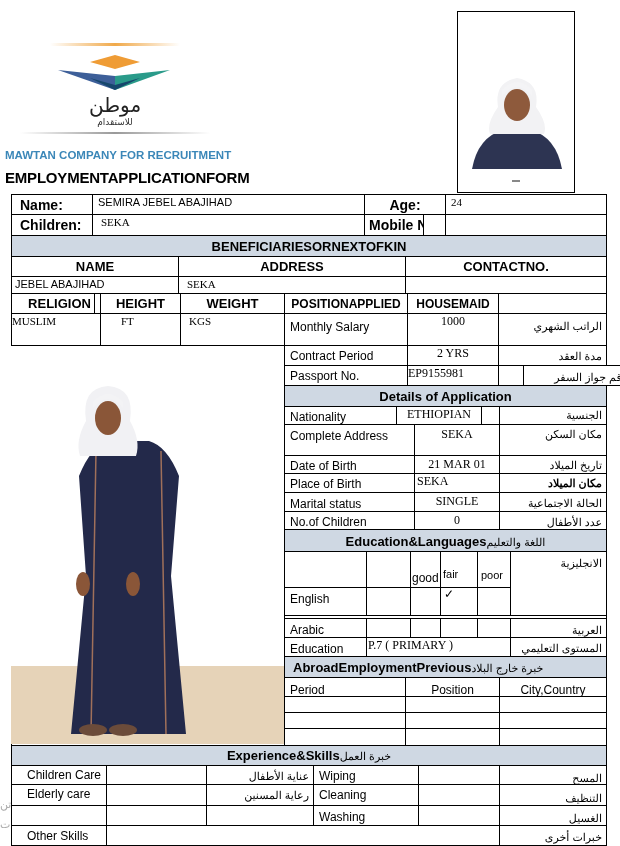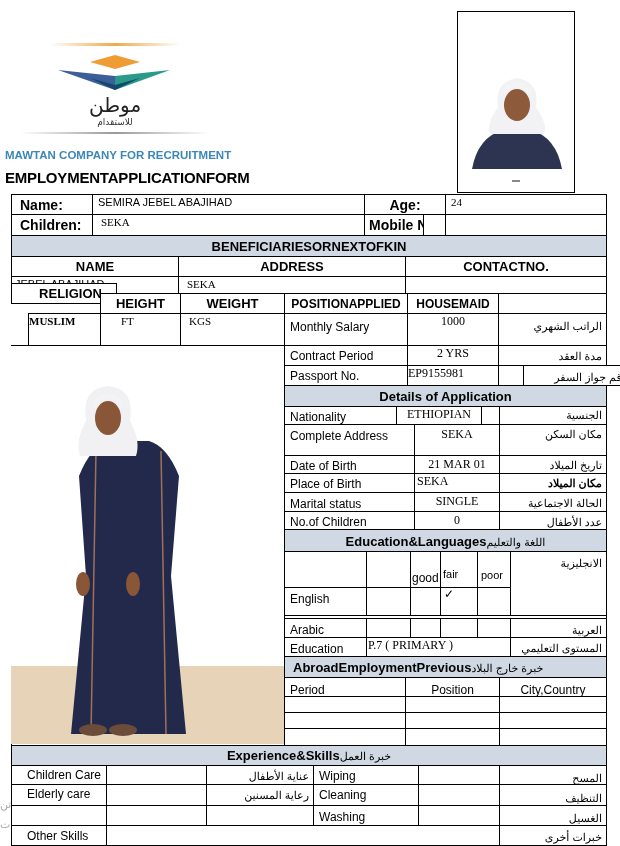--- a/index.html
+++ b/index.html
@@ -97,28 +97,28 @@
 <div class="cell" style="left:11px;top:276px;width:168px;height:18px;">
     <div class="vals" style="padding-left:3px">JEBEL ABAJIHAD</div>
   </div>
 <div class="cell" style="left:178px;top:276px;width:228px;height:18px;">
     <div class="val" style="padding-left:8px">SEKA</div>
   </div>
 <div class="cell" style="left:405px;top:276px;width:202px;height:18px;">
     <div class="val"></div>
   </div>
 
-<div class="cell th" style="left:11px;top:283px;width:106px;height:21px;line-height:20px;padding-left:13px;">RELIGION</div>
+<div class="cell th" style="left:11px;top:293px;width:84px;height:21px;line-height:20px;padding-left:13px;">RELIGION</div>
 <div class="cell th" style="left:100px;top:293px;width:81px;height:21px;line-height:20px;">HEIGHT</div>
 <div class="cell th" style="left:180px;top:293px;width:105px;height:21px;line-height:20px;">WEIGHT</div>
 <div class="cell th" style="left:284px;top:293px;width:124px;height:21px;line-height:20px;font-size:12px;">POSITIONAPPLIED</div>
 <div class="cell th" style="left:407px;top:293px;width:92px;height:21px;line-height:20px;font-size:12px;">HOUSEMAID</div>
 <div class="cell" style="left:498px;top:293px;width:109px;height:21px;"></div>
 
-<div class="cell" style="left:28px;top:313px;width:90px;height:33px;font-weight:bold;">
+<div class="cell" style="left:11px;top:313px;width:90px;height:33px;">
     <div class="val" style="padding-left:0">MUSLIM</div>
   </div>
 <div class="cell" style="left:100px;top:313px;width:81px;height:33px;">
     <div class="val" style="padding-left:20px">FT</div>
   </div>
 <div class="cell" style="left:180px;top:313px;width:105px;height:33px;">
     <div class="val" style="padding-left:8px">KGS</div>
   </div>
 
 <div class="cell" style="left:284px;top:313px;width:124px;height:33px;">

